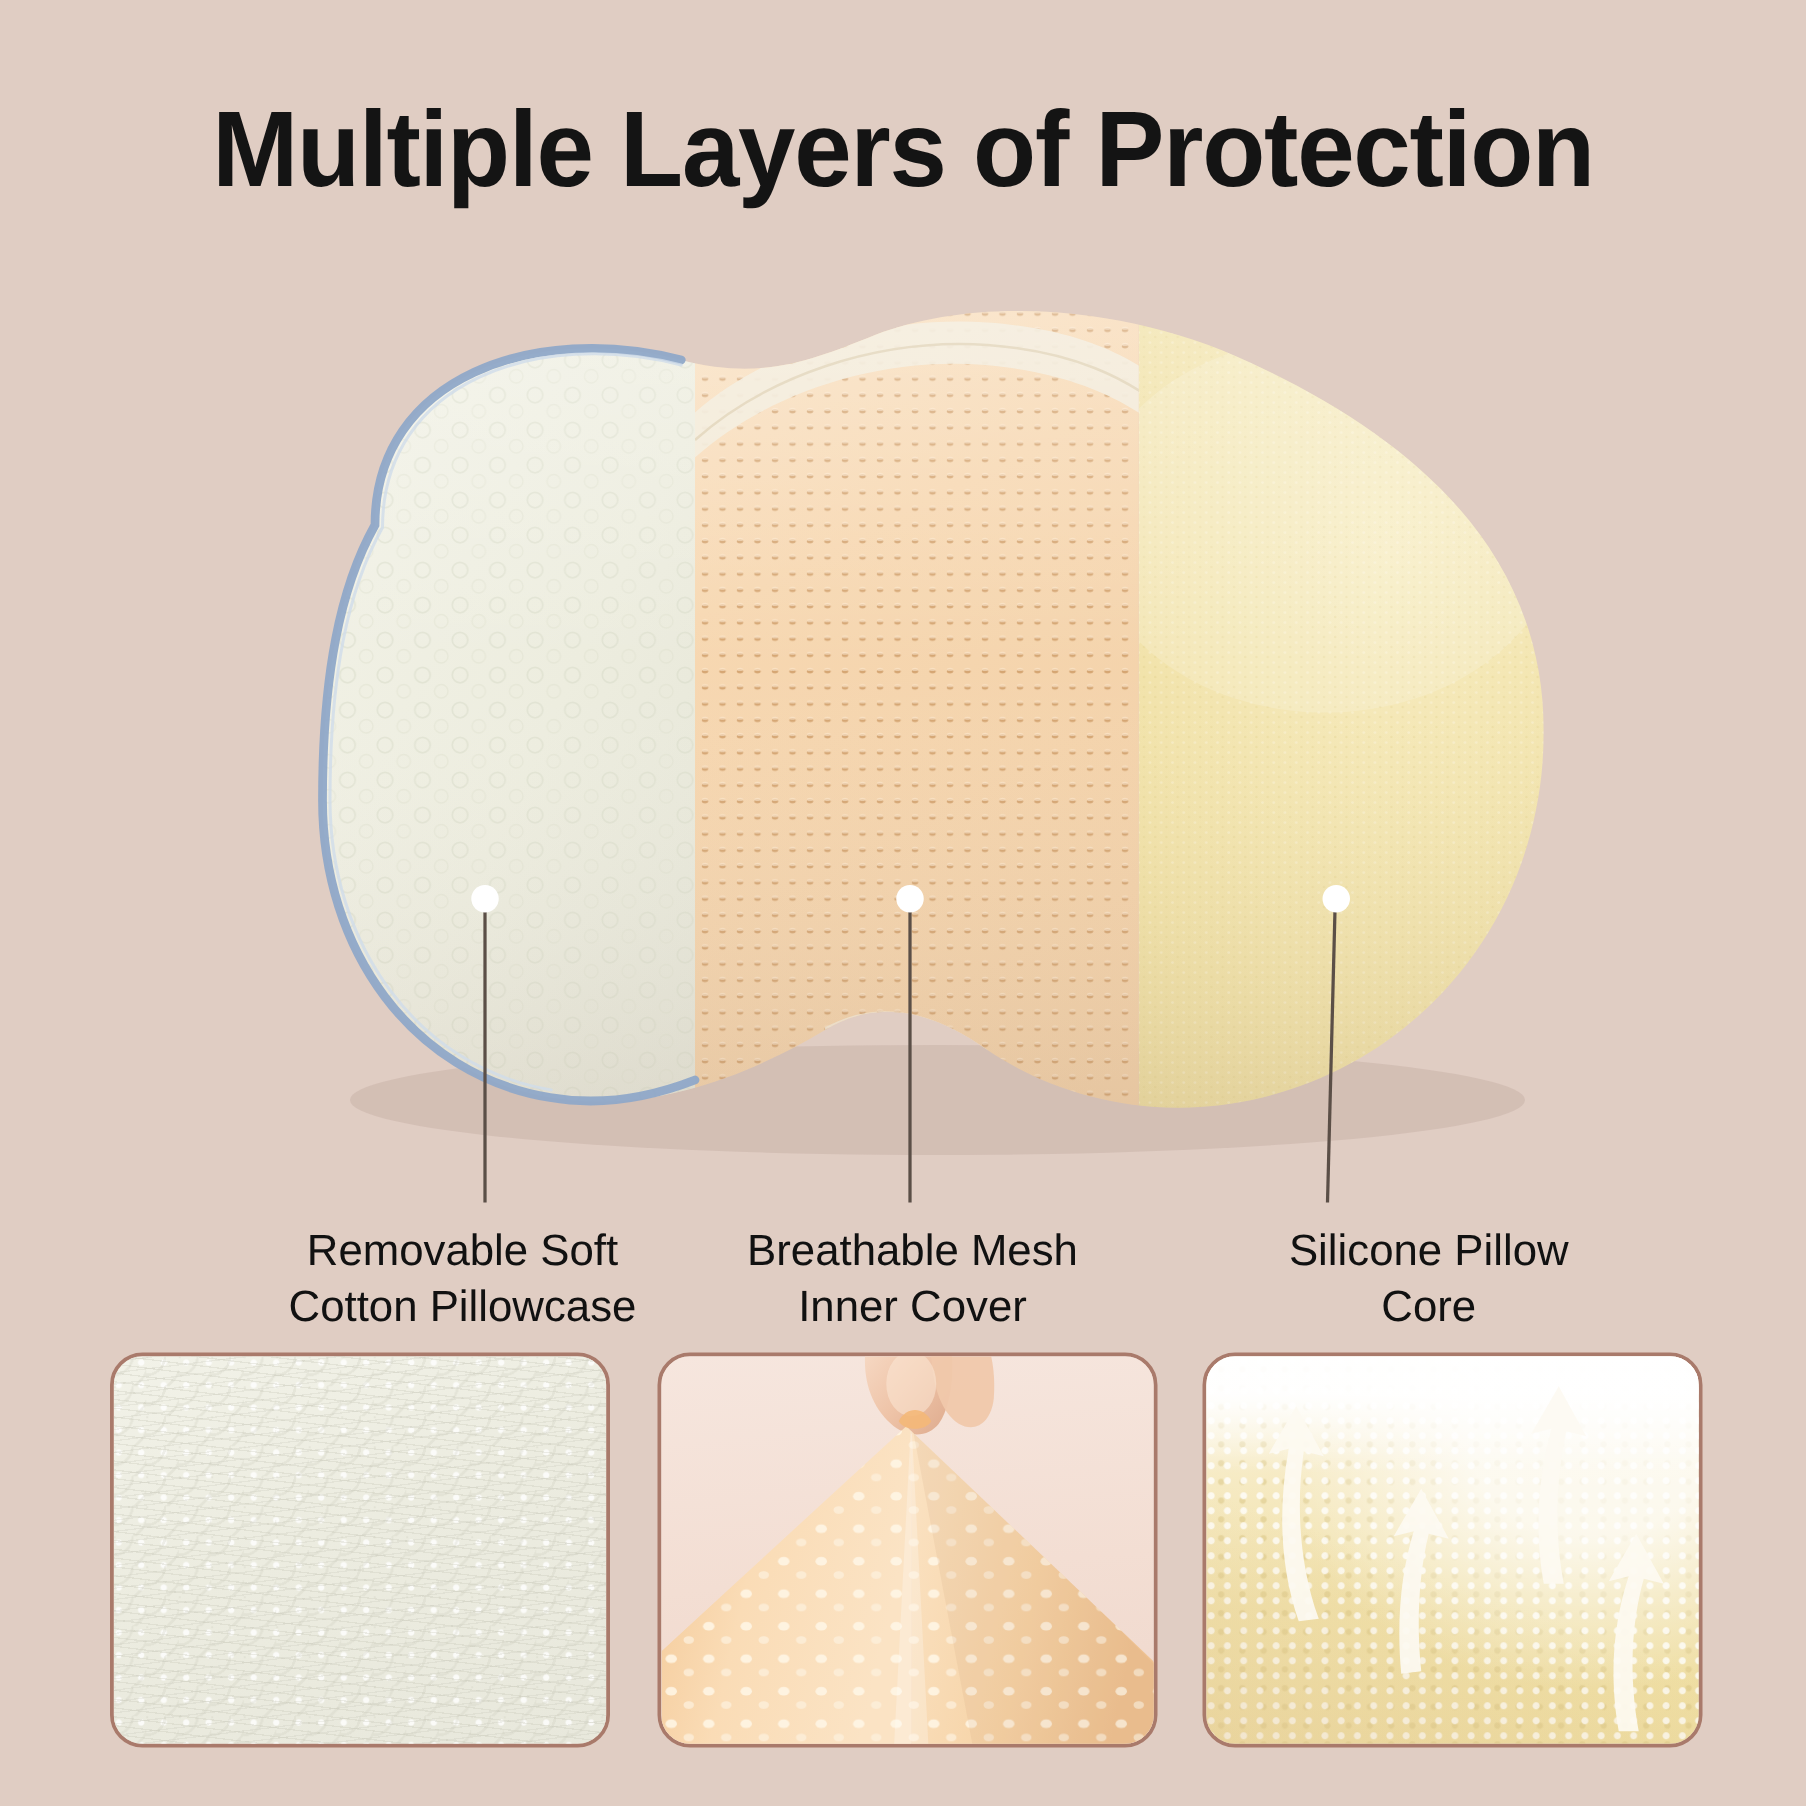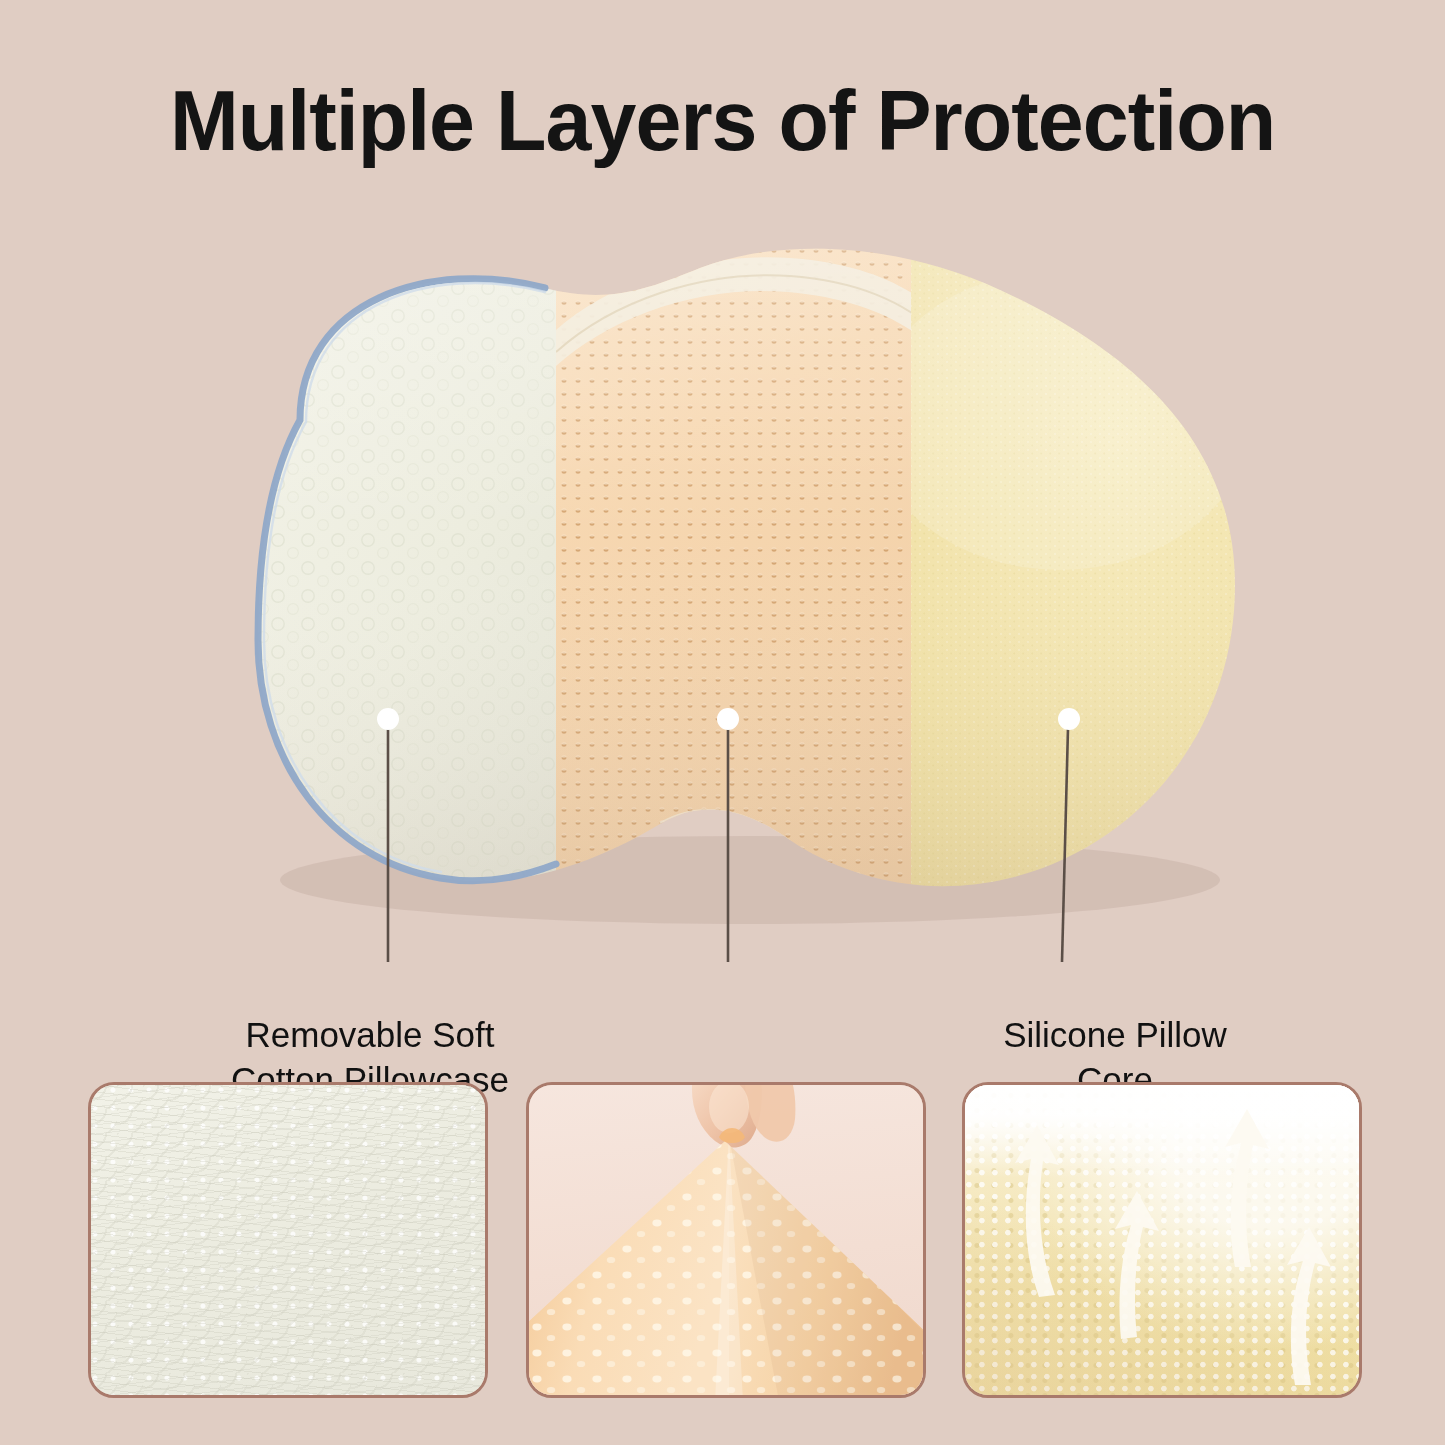--- a/index.html
+++ b/index.html
@@ -33,25 +33,24 @@
 
   
   .callout-label{
     position:absolute;
     text-align:center;
     font-size:35px;
     line-height:45px;
     color:#111111;
     font-family:"Liberation Sans", sans-serif;
     white-space:pre-line;
-    margin-top:34px;
   }
   .cl-1{left:120px;top:978px;width:500px;}
   .cl-2{left:500px;top:978px;width:460px;}
-  .cl-3{left:900px;top:978px;width:430px;}
+  .cl-3{left:928px;top:978px;width:430px;}
 
   
   .cards{position:absolute;left:0;top:1082px;width:1445px;height:320px;}
   .card{
     position:absolute;top:0;width:400px;height:316px;
     border-radius:26px;
     border:3px solid #a97a6b;
     overflow:hidden;
     box-sizing:border-box;
   }
@@ -235,20 +234,22 @@
         <g>
           <line x1="1068" y1="728" x2="1062" y2="962" stroke="#5b4f47" stroke-width="2.6"></line>
           <circle cx="1069" cy="719" r="11" fill="#ffffff"></circle>
         </g>
       </g>
     </svg>
   </div>
 
   <div class="callout-label cl-1">Removable Soft
 Cotton Pillowcase</div>
+  <div class="callout-label cl-2">Breathable Mesh
+Inner Cover</div>
   <div class="callout-label cl-3">Silicone Pillow
 Core</div>
 
   <div class="cards">
 
     <div class="card card-1">
       <div class="card-inner">
         <div class="fabric"></div>
       </div>
     </div>

